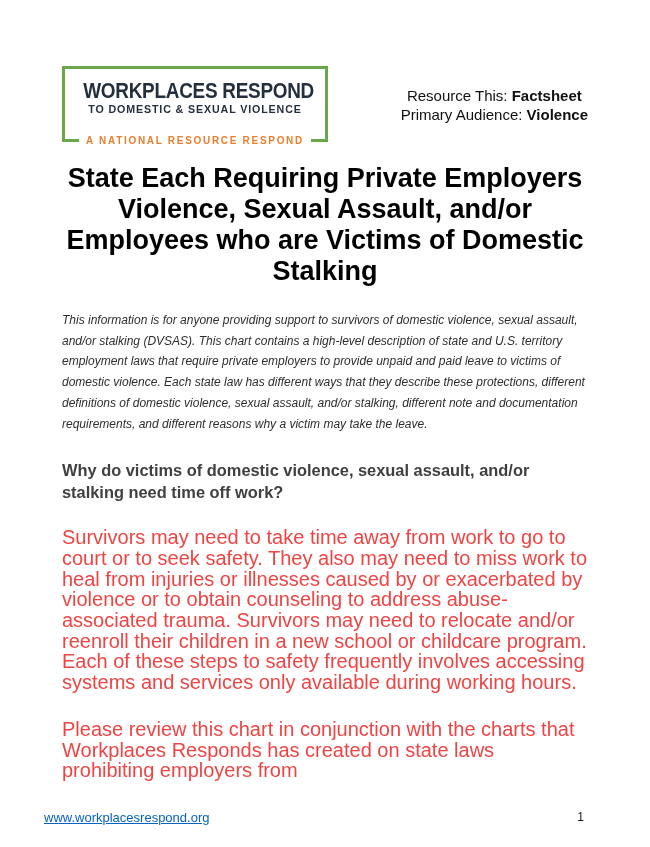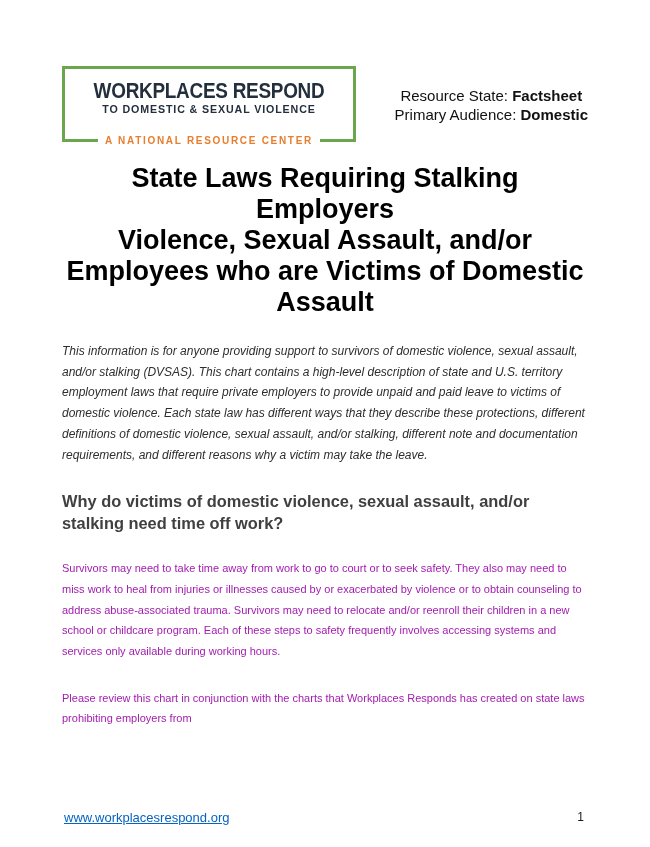--- a/index.html
+++ b/index.html
@@ -23,21 +23,21 @@
     padding:66px 62px 0 62px;
   }
   
   .header{
     display:flex;
     justify-content:space-between;
     align-items:flex-start;
   }
   .logo-box{
     position:relative;
-    width:294px;height:76px;
+    width:266px;height:76px;
     border:3px solid var(--logo_border,#6CA64C);
     text-align:center;
   }
   .logo-title{
     margin-top:10px;
     font-size:22px;
     font-weight:bold;
     line-height:23px;
     letter-spacing:-0.3px;
     color:var(--logo_text,#242F3D);
@@ -95,30 +95,30 @@
     color:#2e2e2e;
   }
   .question{
     margin-top:25px;
     font-size:16.4px;
     line-height:22px;
     font-weight:bold;
     color:#404040;
   }
   .body-par{
-    font-size:11px;
+    font-size:20px;
     line-height:20.7px;
-    color:#a21caf;
+    color:#ef4444;
   }
   .p1{margin-top:24px;}
   .p2{margin-top:26px;}
   
   .footer{
     position:absolute;
-    left:64px;right:66px;bottom:22px;
+    left:44px;right:66px;bottom:22px;
     display:flex;
     justify-content:space-between;
     align-items:flex-start;
   }
   .site-link{
     font-size:13px;
     color:var(--link,#0563C1);
     text-decoration:underline;
     cursor:pointer;
   }
@@ -131,36 +131,36 @@
 <body>
 
 <div class="page">
 
   <div class="header">
 
     <div class="logo-box">
       <div class="logo-title">WORKPLACES RESPOND</div>
       <div class="logo-subtitle">TO DOMESTIC &amp; SEXUAL VIOLENCE</div>
       <div class="logo-banner">
-        <span class="banner-text">A NATIONAL RESOURCE CENTER</span>
+        <span class="banner-text">A NATIONAL RESOURCE RESPOND</span>
       </div>
     </div>
 
     <div class="resource-meta">
-      <div><span>Resource State: </span><b>Factsheet</b></div>
-      <div><span>Primary Audience: </span><b>Domestic</b></div>
+      <div><span>Resource This: </span><b>Factsheet</b></div>
+      <div><span>Primary Audience: </span><b>Violence</b></div>
     </div>
 
   </div>
 
   <h1 class="title">
-    <div>State Laws Requiring Stalking Employers</div>
+    <div>State Each Requiring Private Employers</div>
     <div>Violence, Sexual Assault, and/or</div>
     <div>Employees who are Victims of Domestic</div>
-    <div>Assault</div>
+    <div>Stalking</div>
   </h1>
 
   <p class="intro">This information is for anyone providing support to survivors of domestic violence, sexual assault, and/or stalking (DVSAS). This chart contains a high-level description of state and U.S. territory employment laws that require private employers to provide unpaid and paid leave to victims of domestic violence. Each state law has different ways that they describe these protections, different definitions of domestic violence, sexual assault, and/or stalking, different note and documentation requirements, and different reasons why a victim may take the leave.</p>
 
   <h2 class="question">Why do victims of domestic violence, sexual assault, and/or stalking need time off work?</h2>
 
   <p class="body-par p1">Survivors may need to take time away from work to go to court or to seek safety. They also may need to miss work to heal from injuries or illnesses caused by or exacerbated by violence or to obtain counseling to address abuse-associated trauma. Survivors may need to relocate and/or reenroll their children in a new school or childcare program. Each of these steps to safety frequently involves accessing systems and services only available during working hours.</p>
 
   <p class="body-par p2">Please review this chart in conjunction with the charts that Workplaces Responds has created on state laws prohibiting employers from</p>
 

